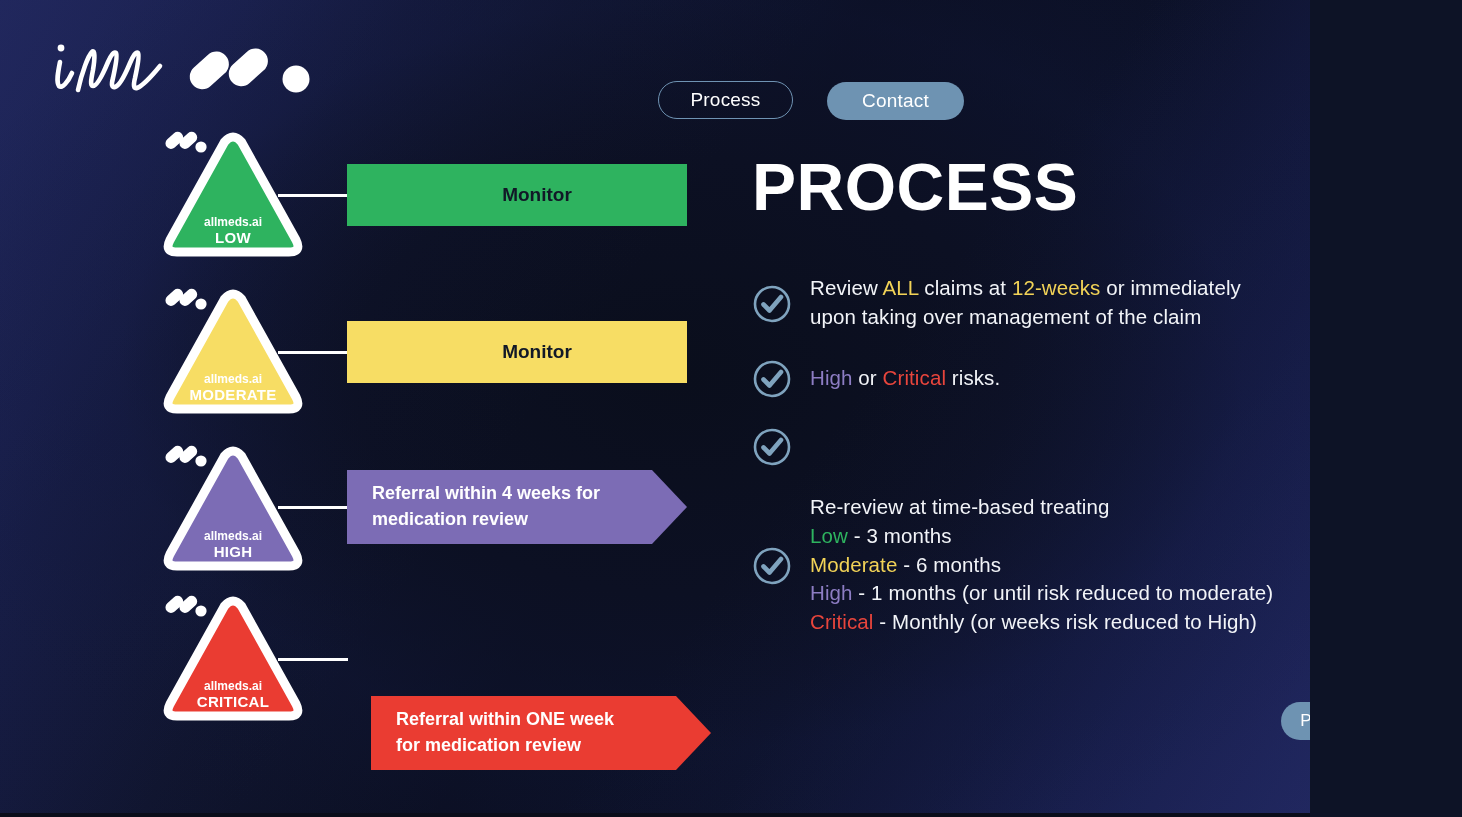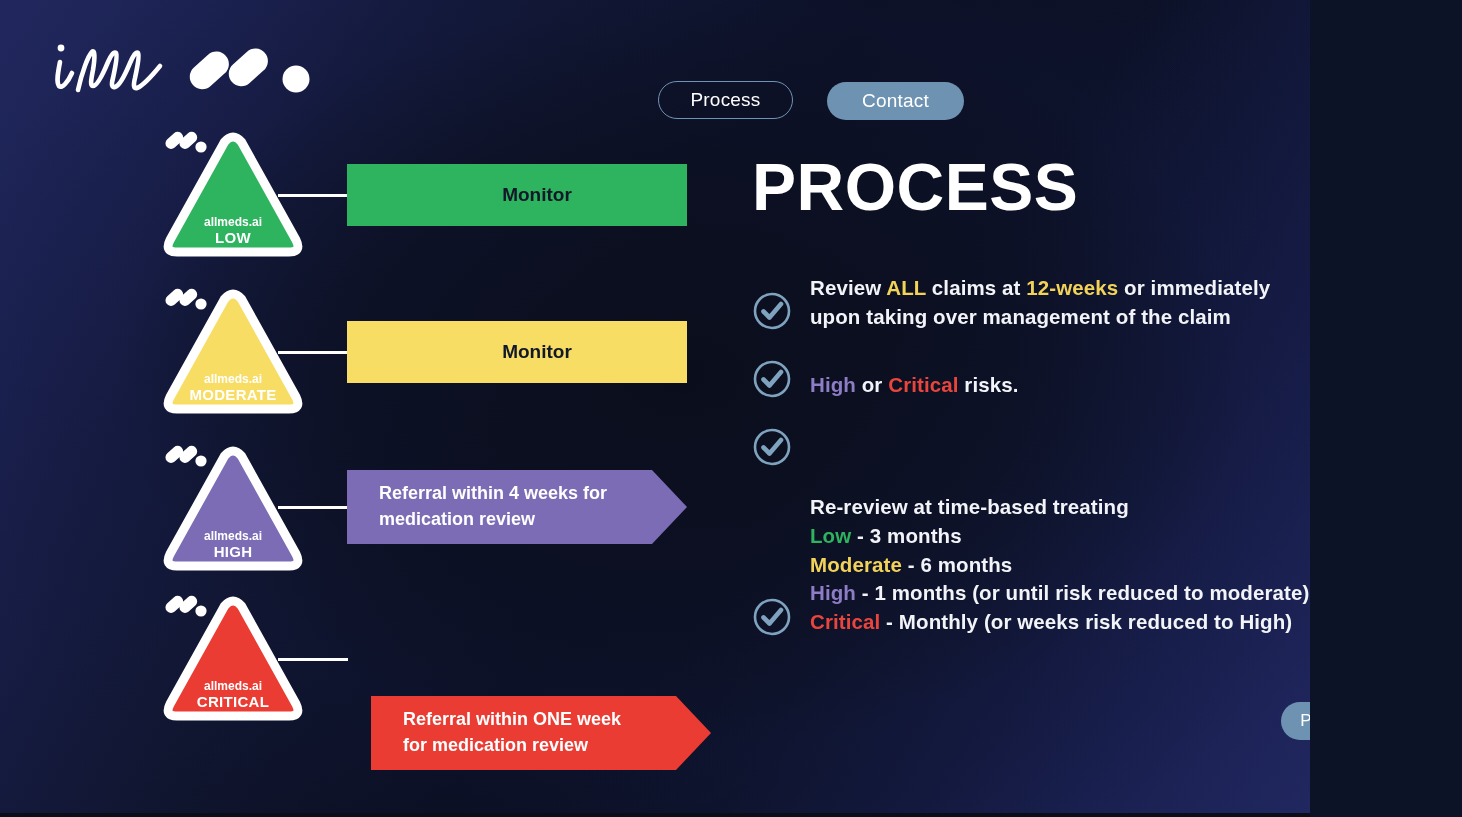--- a/index.html
+++ b/index.html
@@ -73,38 +73,38 @@
 
   .bar {
     position:absolute; left:347px;
     display:flex; align-items:center;padding-left:40px;
   }
   .bar-rect { width:340px; height:62px; justify-content:center; }
   .bar-rect .bar-text { font-size:19px; font-weight:bold; color:#111827; }
   .bar-low  { top:164px; background:#2eb35f; }
   .bar-mod  { top:321px; background:#f7dd64; }
 
-  .bar-arrow { width:340px; height:74px; position:relative; padding-left:32px; }
+  .bar-arrow { width:340px; height:74px; position:relative; padding-left:25px; }
   .bar-arrow .bar-text {
     font-size:18px; font-weight:bold; color:#ffffff; line-height:1.42;
     position:relative; z-index:2; white-space:pre-line;
   }
   .arrow-shape { position:absolute; left:0; top:0; width:340px; height:74px; }
   .bar-high { top:470px; }
   .bar-crit { top:622px;margin-left:24px; }
 
   
   .page-title {
     position:absolute; left:752px; top:154px;
     font-size:66px; font-weight:bold; color:#ffffff;
     letter-spacing:0.5px; line-height:1;
   }
 
   .bullets { position:absolute; left:752px; top:274px; width:600px; }
-  .bullet { position:relative; display:flex; align-items:flex-end; margin-bottom:26px;font-weight:bold; }
+  .bullet { position:relative; display:flex; align-items:center; margin-bottom:26px; }
   .check-icon { flex:0 0 auto; width:40px; height:40px; margin-right:18px; margin-top:2px; }
   .bullet-text {
     font-size:20.5px; color:#f2f4f8; line-height:1.40;
     letter-spacing:0.1px; white-space:pre-wrap;
   }
   .b-low  { color:#2eb35f; }
   .b-mod  { color:#f2d357; }
   .b-high { color:#8d7dc4; }
   .b-crit { color:#e8453c; }
 

